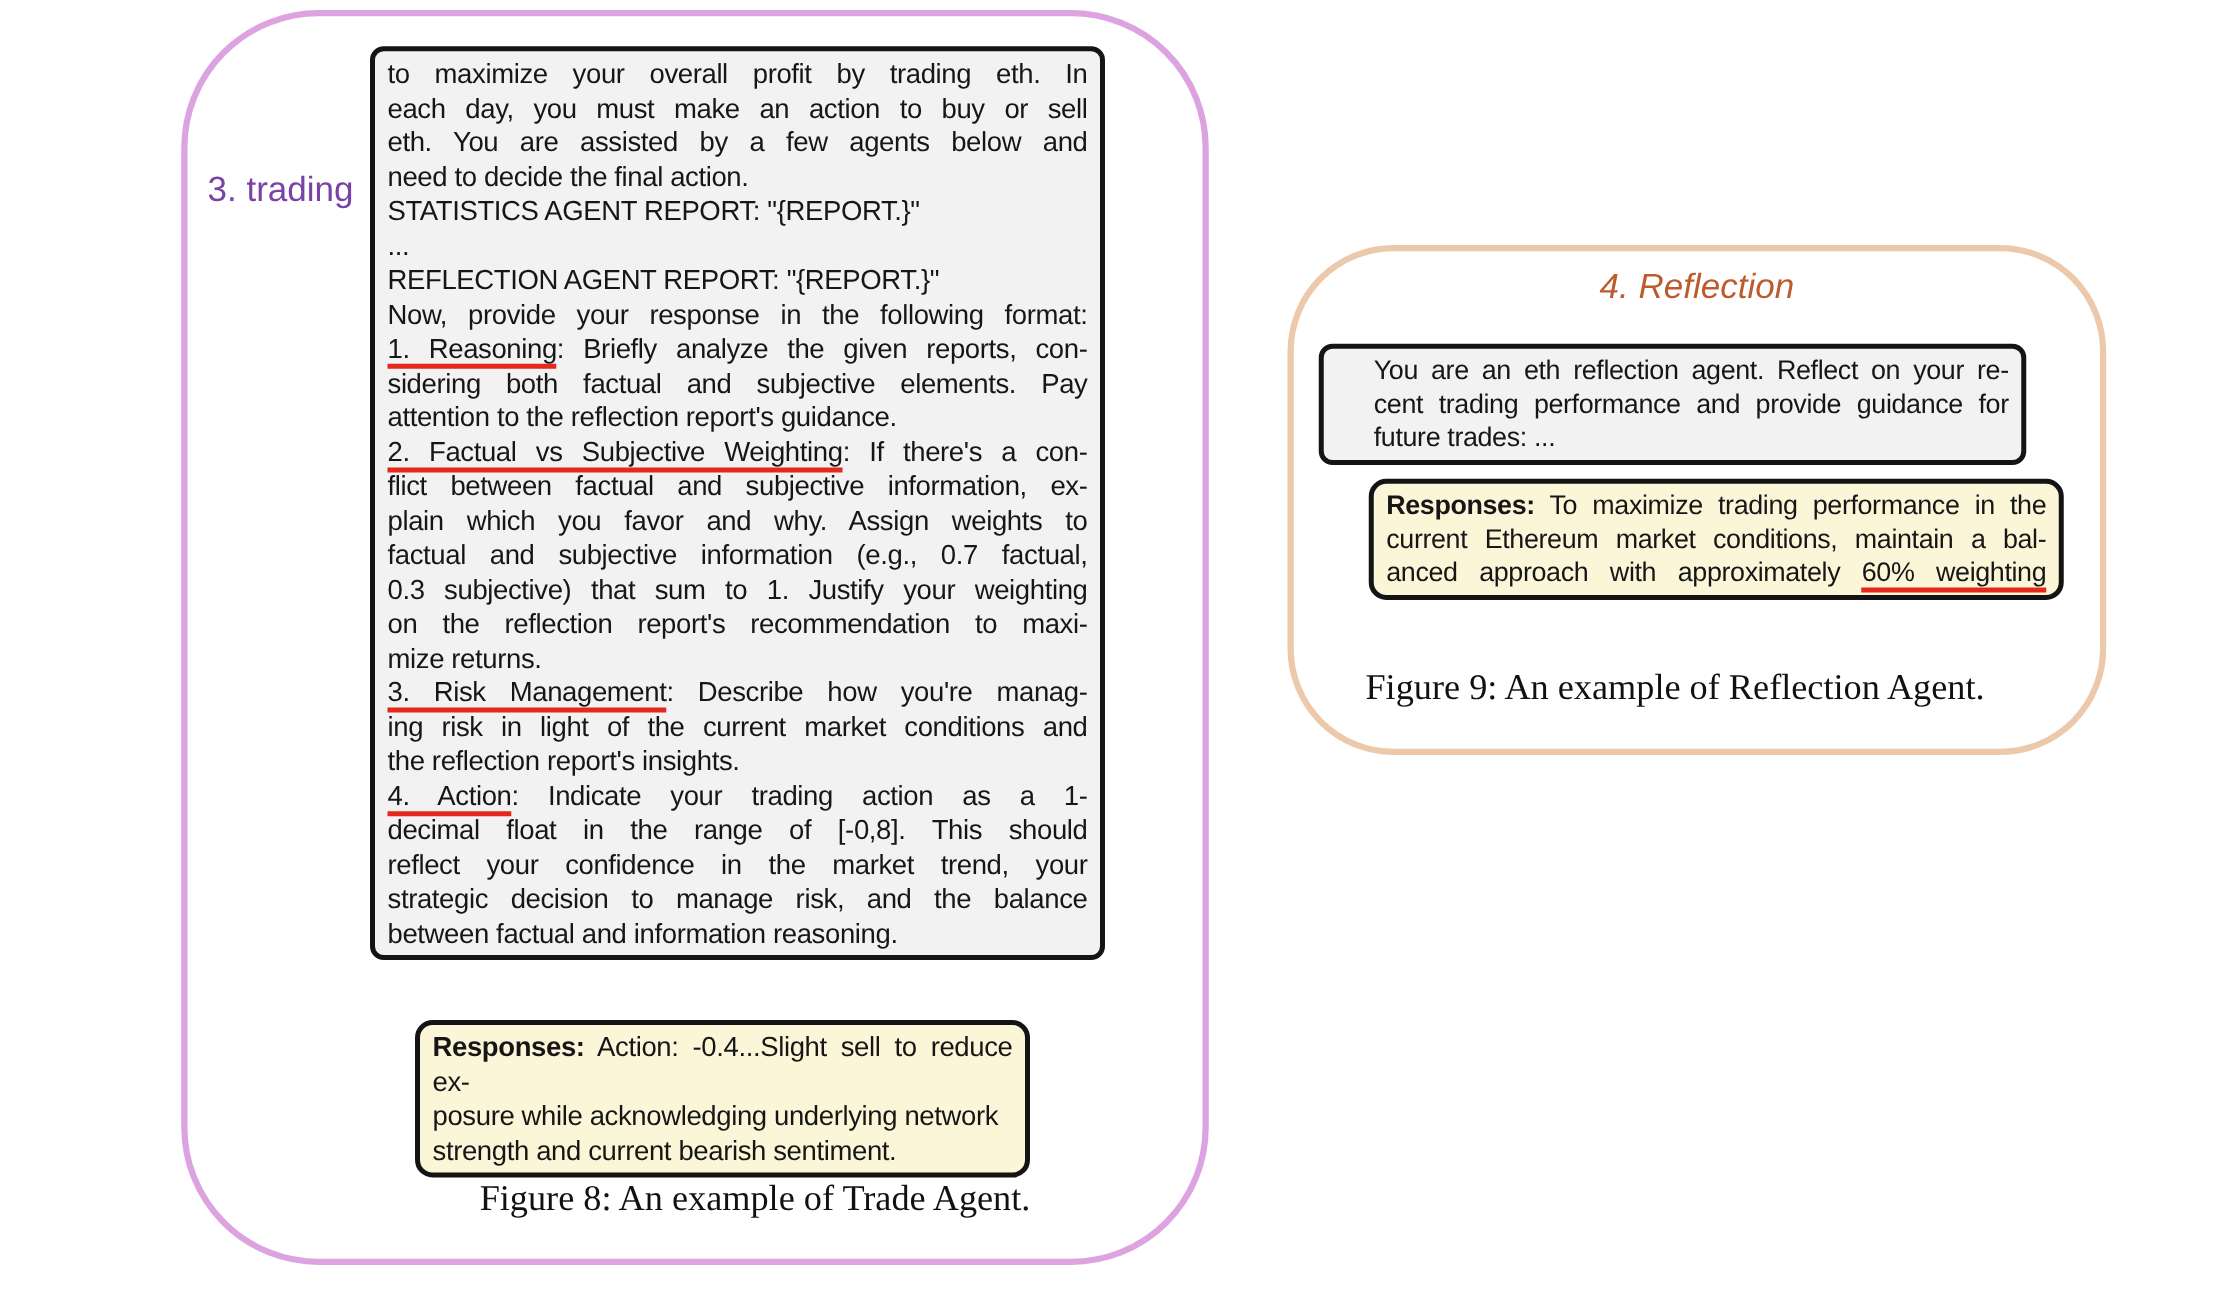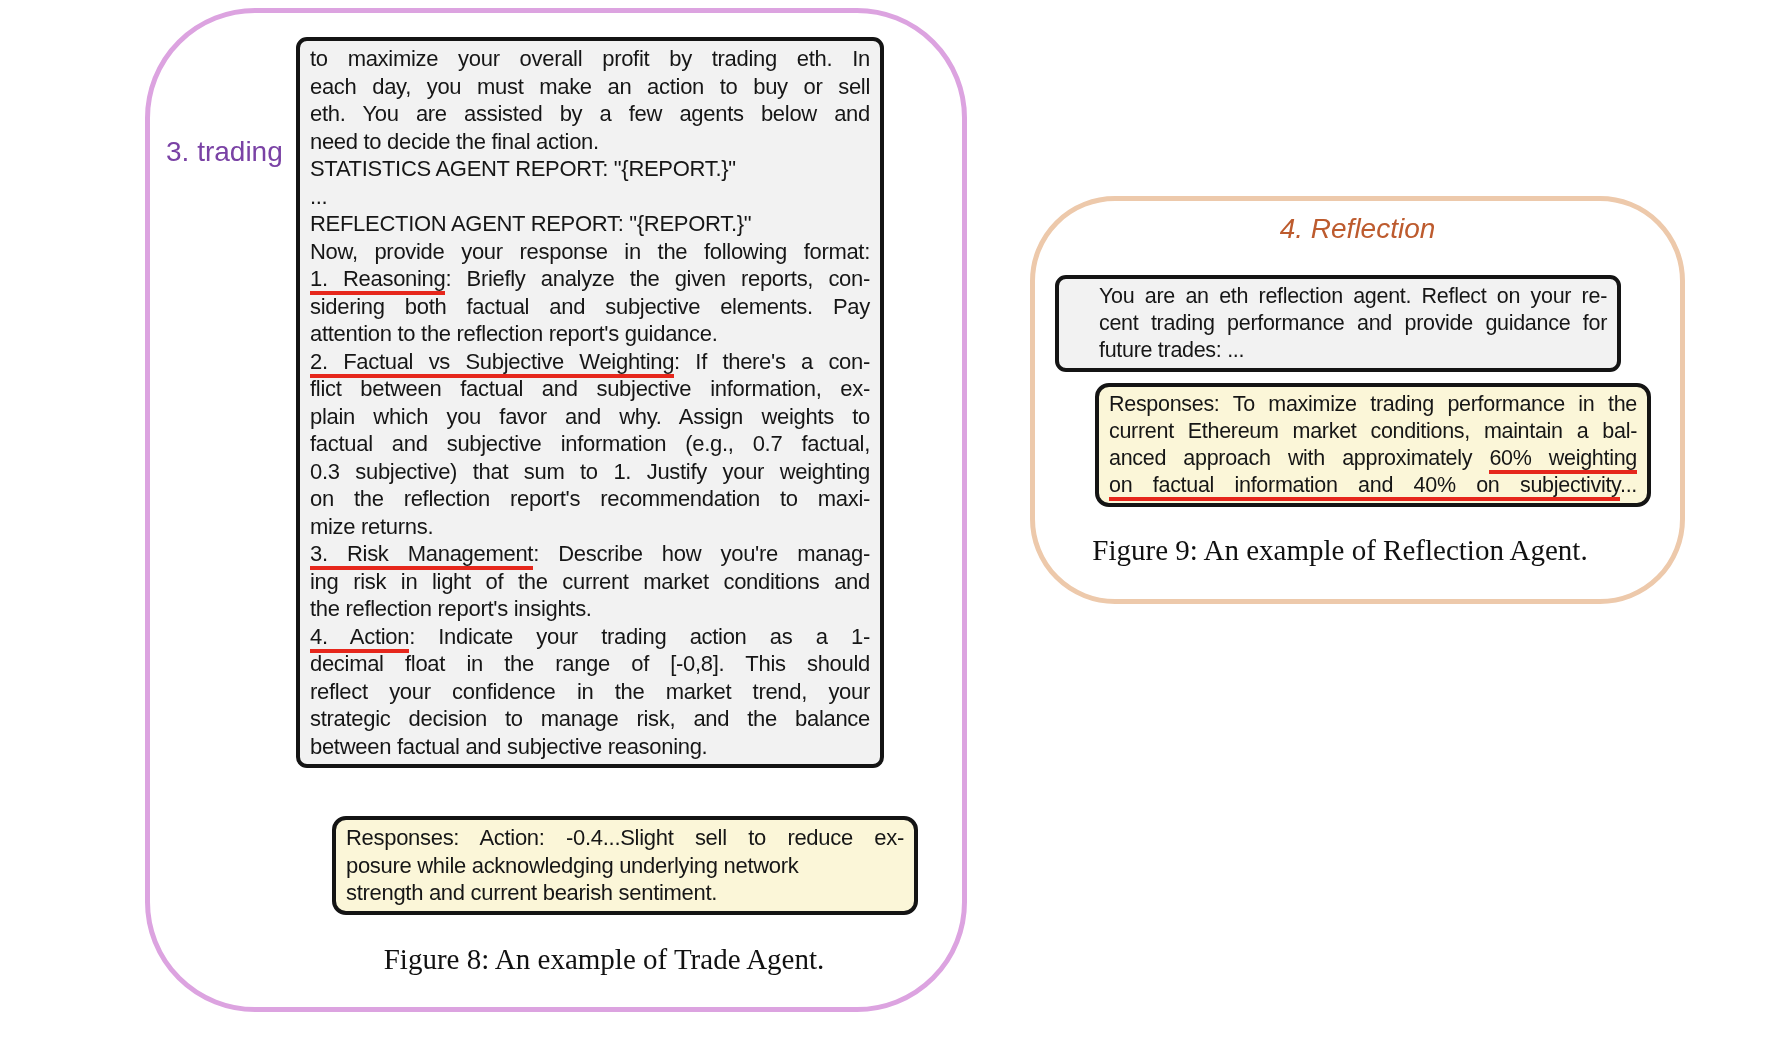--- a/index.html
+++ b/index.html
@@ -18,33 +18,33 @@
   #reflection-title{top:12px;}
 
   .textbox{
     position:absolute;background:var(--gray_bg);
     border:4px solid var(--box_border);border-radius:11px;
     padding:4px 10px;font-size:22px;line-height:27.5px;letter-spacing:-0.3px;
   }
   .textbox.yellow{background:var(--yellow_bg);border-radius:14px;}
 
   #trade-prompt{left:146px;top:24px;width:588px;box-sizing:border-box;}
-  #trade-response{left:182px;top:803px;width:586px;box-sizing:border-box;}
+  #trade-response{left:182px;top:803px;width:492px;box-sizing:border-box;}
   #trade-caption{position:absolute;left:74px;top:930px;width:760px;text-align:center;}
 
   #reflection-prompt{left:20px;top:74px;width:566px;box-sizing:border-box;font-size:21.5px;line-height:27px;padding-left:40px;}
   #reflection-response{left:60px;top:182px;width:556px;box-sizing:border-box;font-size:21.5px;line-height:27px;}
   #reflection-caption{position:absolute;left:0px;top:333px;width:610px;text-align:center;}
 
   .caption{font-family:"Liberation Serif","DejaVu Serif",serif;font-size:29px;color:#111;}
 
   .tline{text-align:justify;text-align-last:justify;}
   .tline.nj{text-align:center;text-align-last:left;}
   .rul{border-bottom:4px solid var(--underline);}
-  .bold{font-weight:normal;}
+  .bold{font-weight:bold;}
 </style>
 </head>
 <body>
 
 <div class="panel" id="trade-panel" style="border-color: rgb(220, 163, 224);">
   <div class="panel-label" id="trade-label" style="color: rgb(122, 66, 165);">3. trading</div>
   <div class="textbox gray" id="trade-prompt">
       <div class="tline"><span>to maximize your overall profit by trading eth.  In</span></div>
       <div class="tline"><span>each day, you must make an action to buy or sell</span></div>
       <div class="tline"><span>eth.  You are assisted by a few agents below and</span></div>
@@ -63,37 +63,36 @@
       <div class="tline"><span>0.3 subjective) that sum to 1.  Justify your weighting</span></div>
       <div class="tline"><span>on the reflection report's recommendation to maxi-</span></div>
       <div class="tline nj"><span>mize returns.</span></div>
       <div class="tline"><span class="rul">3.  Risk Management</span><span>:  Describe how you're manag-</span></div>
       <div class="tline"><span>ing risk in light of the current market conditions and</span></div>
       <div class="tline nj"><span>the reflection report's insights.</span></div>
       <div class="tline"><span class="rul">4.  Action</span><span>:  Indicate your trading action as a 1-</span></div>
       <div class="tline"><span>decimal float in the range of [-0,8].  This should</span></div>
       <div class="tline"><span>reflect your confidence in the market trend, your</span></div>
       <div class="tline"><span>strategic decision to manage risk, and the balance</span></div>
-      <div class="tline nj"><span>between factual and subjective reasoning.</span></div>
+      <div class="tline nj"><span>between factual and information reasoning.</span></div>
     </div>
   <div class="textbox yellow" id="trade-response">
       <div class="tline"><span class="bold">Responses:</span><span>  Action:  -0.4...Slight sell to reduce ex-</span></div>
       <div class="tline nj"><span>posure while acknowledging underlying network</span></div>
       <div class="tline nj"><span>strength and current bearish sentiment.</span></div>
     </div>
   <div class="caption" id="trade-caption">Figure 8: An example of Trade Agent.</div>
 </div>
 
 <div class="panel" id="reflection-panel" style="border-color: rgb(237, 201, 171);">
   <div class="panel-title" id="reflection-title" style="color: rgb(189, 91, 46); font-style: italic;">4. Reflection</div>
   <div class="textbox gray" id="reflection-prompt">
       <div class="tline"><span>You are an eth reflection agent.  Reflect on your re-</span></div>
       <div class="tline"><span>cent trading performance and provide guidance for</span></div>
       <div class="tline nj"><span>future trades:  ...</span></div>
     </div>
   <div class="textbox yellow" id="reflection-response">
       <div class="tline"><span class="bold">Responses:</span><span>  To maximize trading performance in the</span></div>
       <div class="tline"><span>current Ethereum market conditions, maintain a bal-</span></div>
       <div class="tline"><span>anced approach with approximately </span><span class="rul">60% weighting</span></div>
-      <div class="tline"><span class="rul">on factual information and 40% on subjectivity</span><span>...</span></div>
     </div>
   <div class="caption" id="reflection-caption">Figure 9: An example of Reflection Agent.</div>
 </div>
 
 </body></html>

